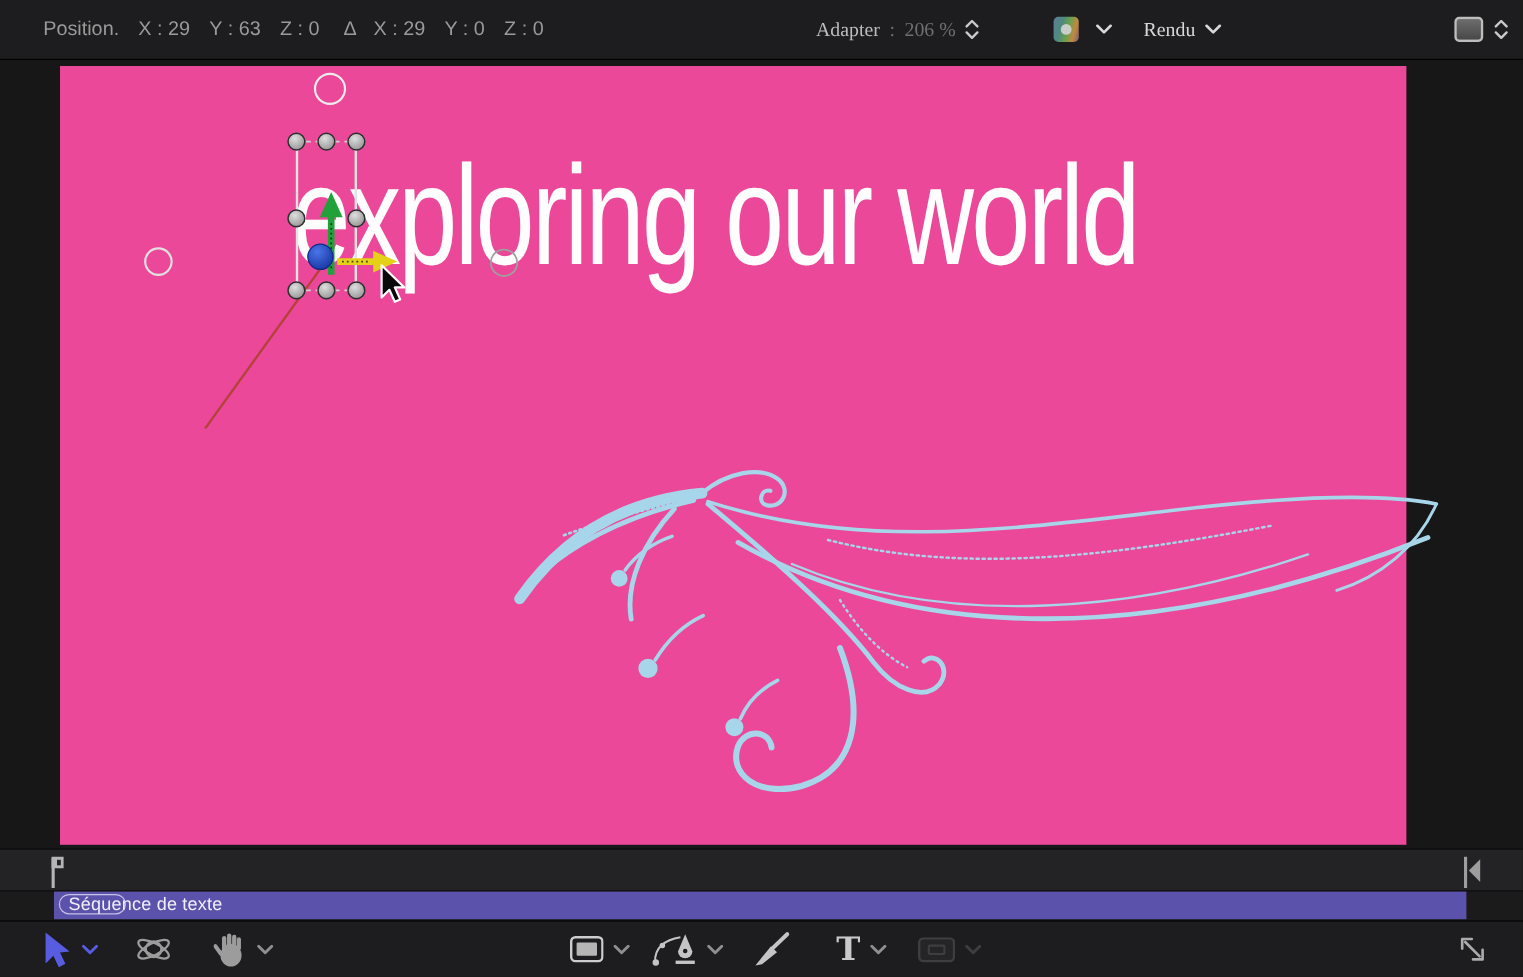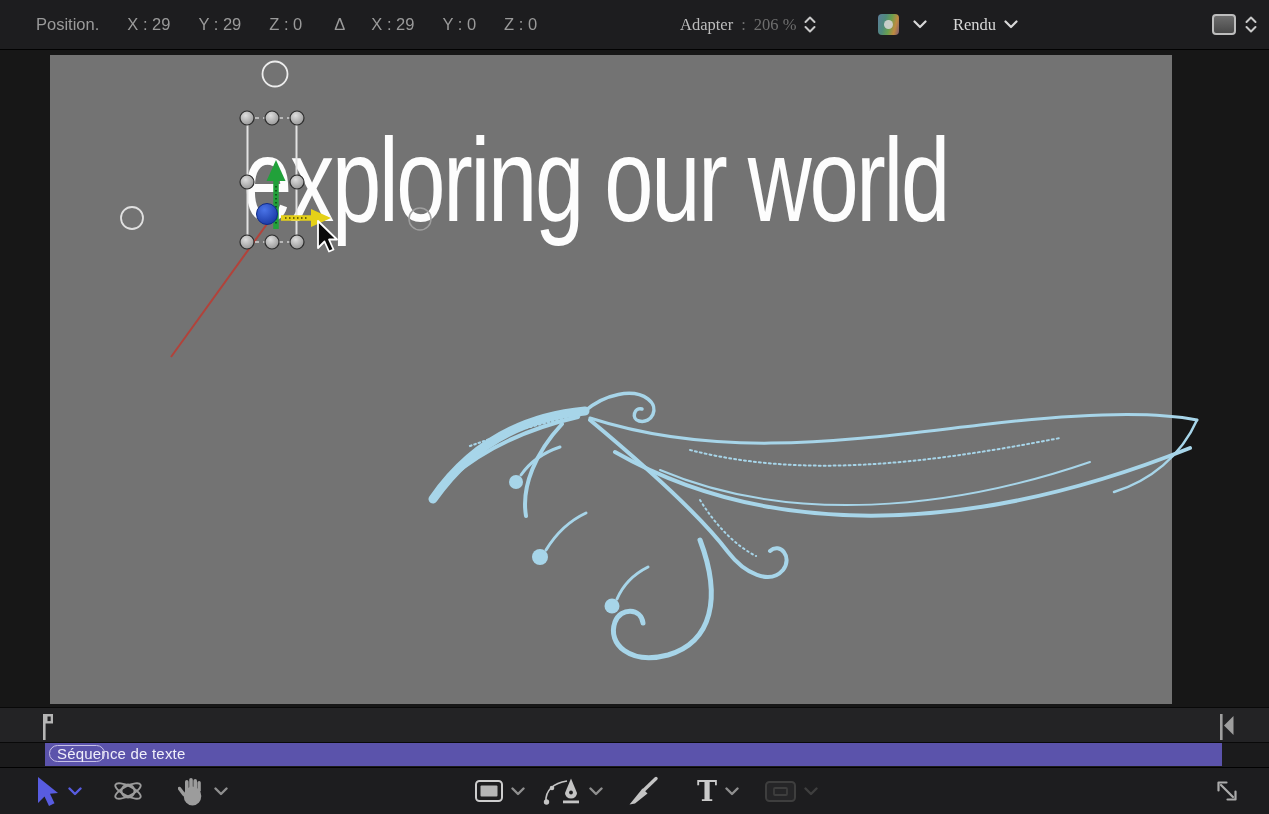--- a/index.html
+++ b/index.html
@@ -1,39 +1,39 @@
 <!DOCTYPE html>
 <html><head>
 <meta charset="utf-8">
 <style>
   html,body{margin:0;padding:0;background:#101010;}
   body{width:1269px;height:814px;overflow:hidden;font-family:"Liberation Sans",sans-serif;}
   .app{position:absolute;left:0;top:0;width:1269px;height:814px;background:#171717;}
 
   
   .topbar{position:absolute;left:0;top:0;width:1269px;height:50px;background:#1d1d1f;border-bottom:1px solid #020202;box-sizing:border-box;font-size:16.5px;color:#9a9a9a;}
-  .readout{position:absolute;left:36px;top:0;height:49px;display:flex;align-items:center;gap:28px;white-space:nowrap;}
+  .readout{position:absolute;left:36px;top:0;height:49px;display:flex;align-items:center;gap:16px;white-space:nowrap;}
   .readout .gap-delta{margin-left:4px;margin-right:-2px;}
   .hgroup{position:absolute;top:0;height:49px;display:flex;align-items:center;gap:8px;white-space:nowrap;font-family:Liberation Serif, serif;}
   .zoomctl{left:680px;}
   .zoomctl .zlabel{color:#bdbdbd;}
   .zoomctl .zsep,.zoomctl .zval{color:#6f6f6f;}
   .swatchctl{left:878px;gap:14px;}
   .swatch{display:inline-block;width:21px;height:21px;border-radius:4px;background:linear-gradient(105deg,#5c7d9a 0%,#4f8a7c 32%,#6aa04e 55%,#c08a40 78%,#7a5a74 100%);position:relative;}
   .swatch .dot{position:absolute;left:6px;top:6px;width:9px;height:9px;border-radius:50%;background:#d4d4d4;opacity:.9;}
   .menuctl{color:#d8d8d8;gap:8px;}
   .renductl{left:953px;text-align:center;}
   .presctl{left:1048px;}
   .layoutctl{left:1212px;gap:9px;}
   .winicon{display:inline-block;width:24px;height:21px;border-radius:4px;border:2px solid #bdbdbd;background:linear-gradient(#6d6d6d,#484848);box-sizing:border-box;}
   svg.chev,svg.stepper{display:block;}
 
   
   .workspace{position:absolute;left:0;top:50px;width:1269px;height:657px;background:#171717;}
-  .canvas{position:absolute;left:50px;top:5px;width:1122px;height:649px;background:#737373;text-align:right;}
+  .canvas{position:absolute;left:50px;top:5px;width:1122px;height:649px;background:#ec4899;text-align:right;}
   .title-text{position:absolute;left:193px;top:66px;font-size:118px;font-weight:200;line-height:118px;color:#fdfdfd;letter-spacing:-3px;white-space:nowrap;transform:scaleX(0.75);transform-origin:left top;}
   .overlay{position:absolute;left:0;top:0;}
 
   
   .scrubber{position:absolute;left:0;top:707px;width:1269px;height:36px;background:#232325;border-top:1px solid #090909;border-bottom:1px solid #090909;box-sizing:border-box;}
   .minitl{position:absolute;left:0;top:743px;width:1269px;height:24px;background:#1b1b1c;}
   .seqbar{position:absolute;left:45px;top:0px;width:1177px;height:23px;background:#5b53ab;}
   .seq-outline{position:absolute;left:4px;top:2px;width:56px;height:17px;border:1.5px solid #c7c1e6;border-radius:9px;box-sizing:border-box;}
   .seq-label{position:absolute;left:12px;top:2px;font-size:15px;color:#f0effa;letter-spacing:.2px;}
 
@@ -53,21 +53,21 @@
 </style>
 </head>
 <body>
 
 <div class="app">
 
   <div class="topbar">
     <div class="readout">
       <span>Position.</span>
       <span>X : 29</span>
-      <span>Y : 29</span>
+      <span>Y : 63</span>
       <span>Z : 0</span>
       <span class="gap-delta">Δ</span>
       <span>X : 29</span>
       <span>Y : 0</span>
       <span>Z : 0</span>
     </div>
 
     <div class="hgroup zoomctl">
       <span class="zlabel">Adapter</span>
       <span class="zsep">:</span>

